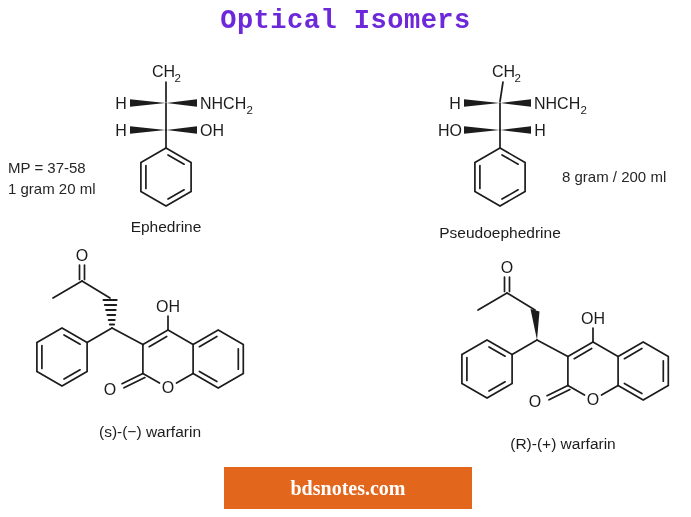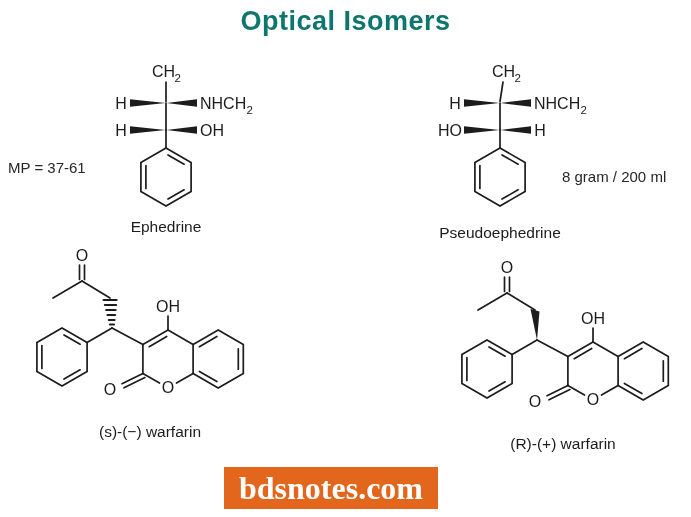--- a/index.html
+++ b/index.html
@@ -3,38 +3,38 @@
 <meta charset="utf-8">
 <style>
   html,body { margin:0; padding:0; background:#e9e9e9; }
   .canvas {
     position:relative; width:691px; height:517px; margin:0 auto;
     background:#ffffff; overflow:hidden;
     font-family:"Liberation Sans", sans-serif;
   }
   .title {
     position:absolute; top:6px; left:0; width:100%;
-    text-align:center; font-family:Liberation Sans, sans-serif;
-    font-weight:bold; font-size:27px; color:#0f766e; letter-spacing:0.5px;
+    text-align:center; font-family:Liberation Mono, monospace;
+    font-weight:bold; font-size:27px; color:#6d28d9; letter-spacing:0.5px;
   }
   svg.struct { position:absolute; overflow:visible; }
   svg text { fill:#1c1c1c; font-family:"Liberation Sans", sans-serif; }
   .atom    { font-size:16px; }
   .sub     { font-size:11.5px; }
   .namelbl { font-size:15.5px; }
   .bond    { stroke:#1c1c1c; stroke-width:1.7; fill:none; stroke-linecap:round; }
   .mp {
     position:absolute; font-size:15px; color:#262626; line-height:21px;
   }
   .banner {
-    position:absolute; left:224px; top:467px; width:214px; height:42px;
+    position:absolute; left:224px; top:467px; width:248px; height:42px;
     display:flex; align-items:center; justify-content:center;
     background:#e2661c;
     font-family:"Liberation Serif", serif; font-weight:bold;
-    font-size:32px; color:#ffffff;
+    font-size:20px; color:#ffffff;
   }
 </style>
 </head>
 <body>
 
 <div class="canvas">
 
   <svg width="0" height="0" style="position:absolute" aria-hidden="true">
     <defs>
       <g id="benzene" stroke="#1c1c1c" stroke-width="1.7" fill="none" stroke-linecap="round">
@@ -97,21 +97,22 @@
     <text class="sub" x="74.5" y="27">2</text>
     <text class="atom" x="21" y="53.5" text-anchor="middle">H</text>
     <text class="atom" x="100" y="53.5">NHCH</text>
     <text class="sub" x="146.5" y="58.5">2</text>
     <text class="atom" x="21" y="80.5" text-anchor="middle">H</text>
     <text class="atom" x="100" y="80.5">OH</text>
     <text class="namelbl" x="66" y="177" text-anchor="middle">Ephedrine</text>
   </svg>
 
   <div class="mp" style="left:8px; top:157px;">
-    <div>MP = 37-61</div>
+    <div>MP = 37-58</div>
+    <div>1 gram 20 ml</div>
   </div>
 
   <svg class="struct" style="left:438px; top:55px;" width="180" height="190" viewBox="0 0 180 190">
     <g class="bond">
       <line x1="65" y1="27" x2="62" y2="46.5"></line>
       <line x1="62" y1="48" x2="62" y2="75"></line>
       <line x1="62" y1="75" x2="62" y2="93"></line>
     </g>
     <g fill="#1c1c1c" stroke="none">
       <polygon points="26,44.2 26,51.8 61.5,48"></polygon>

